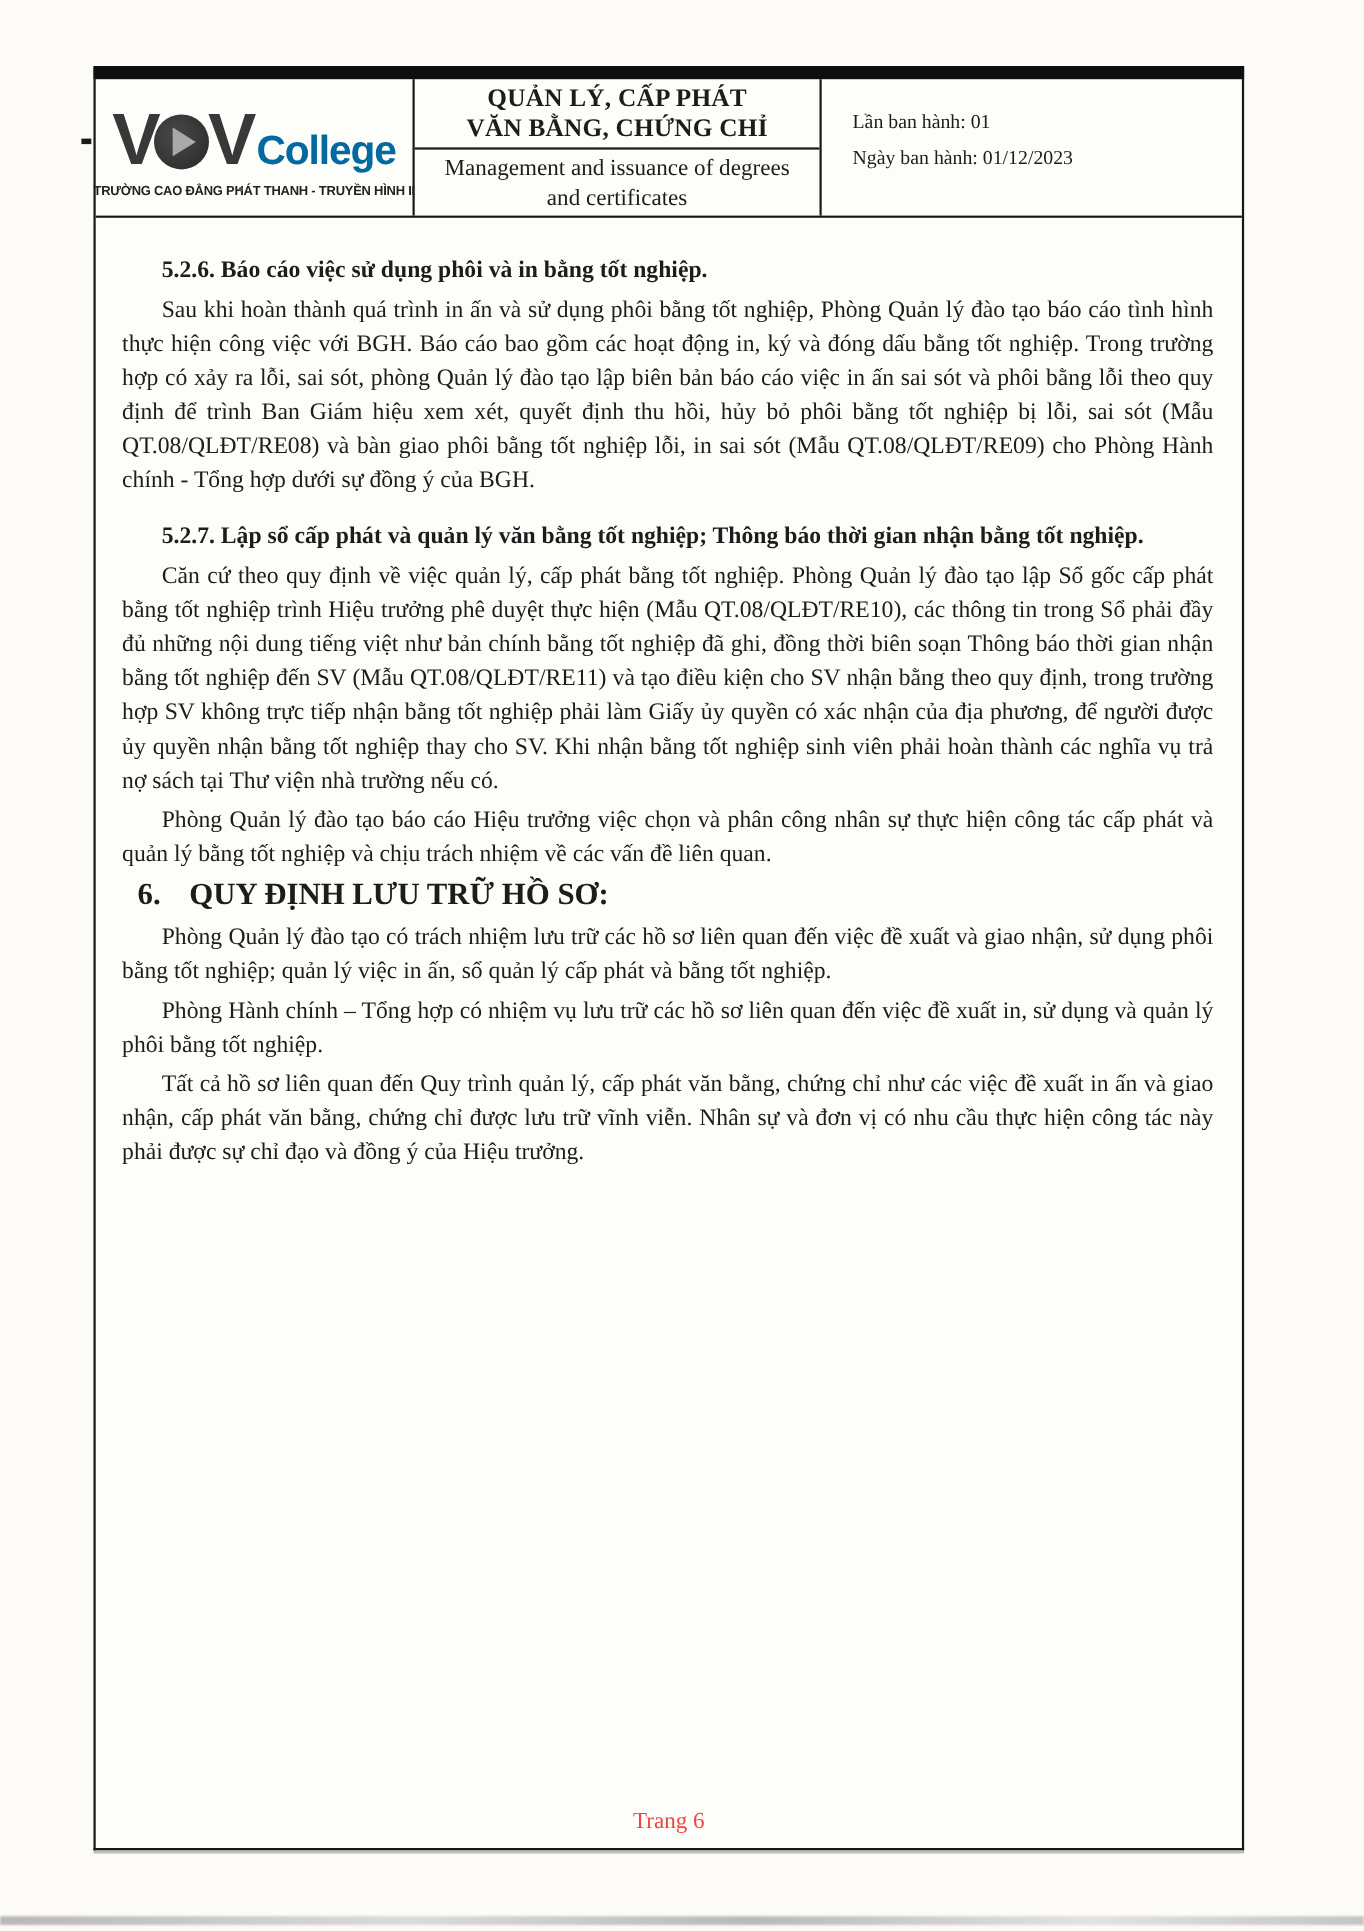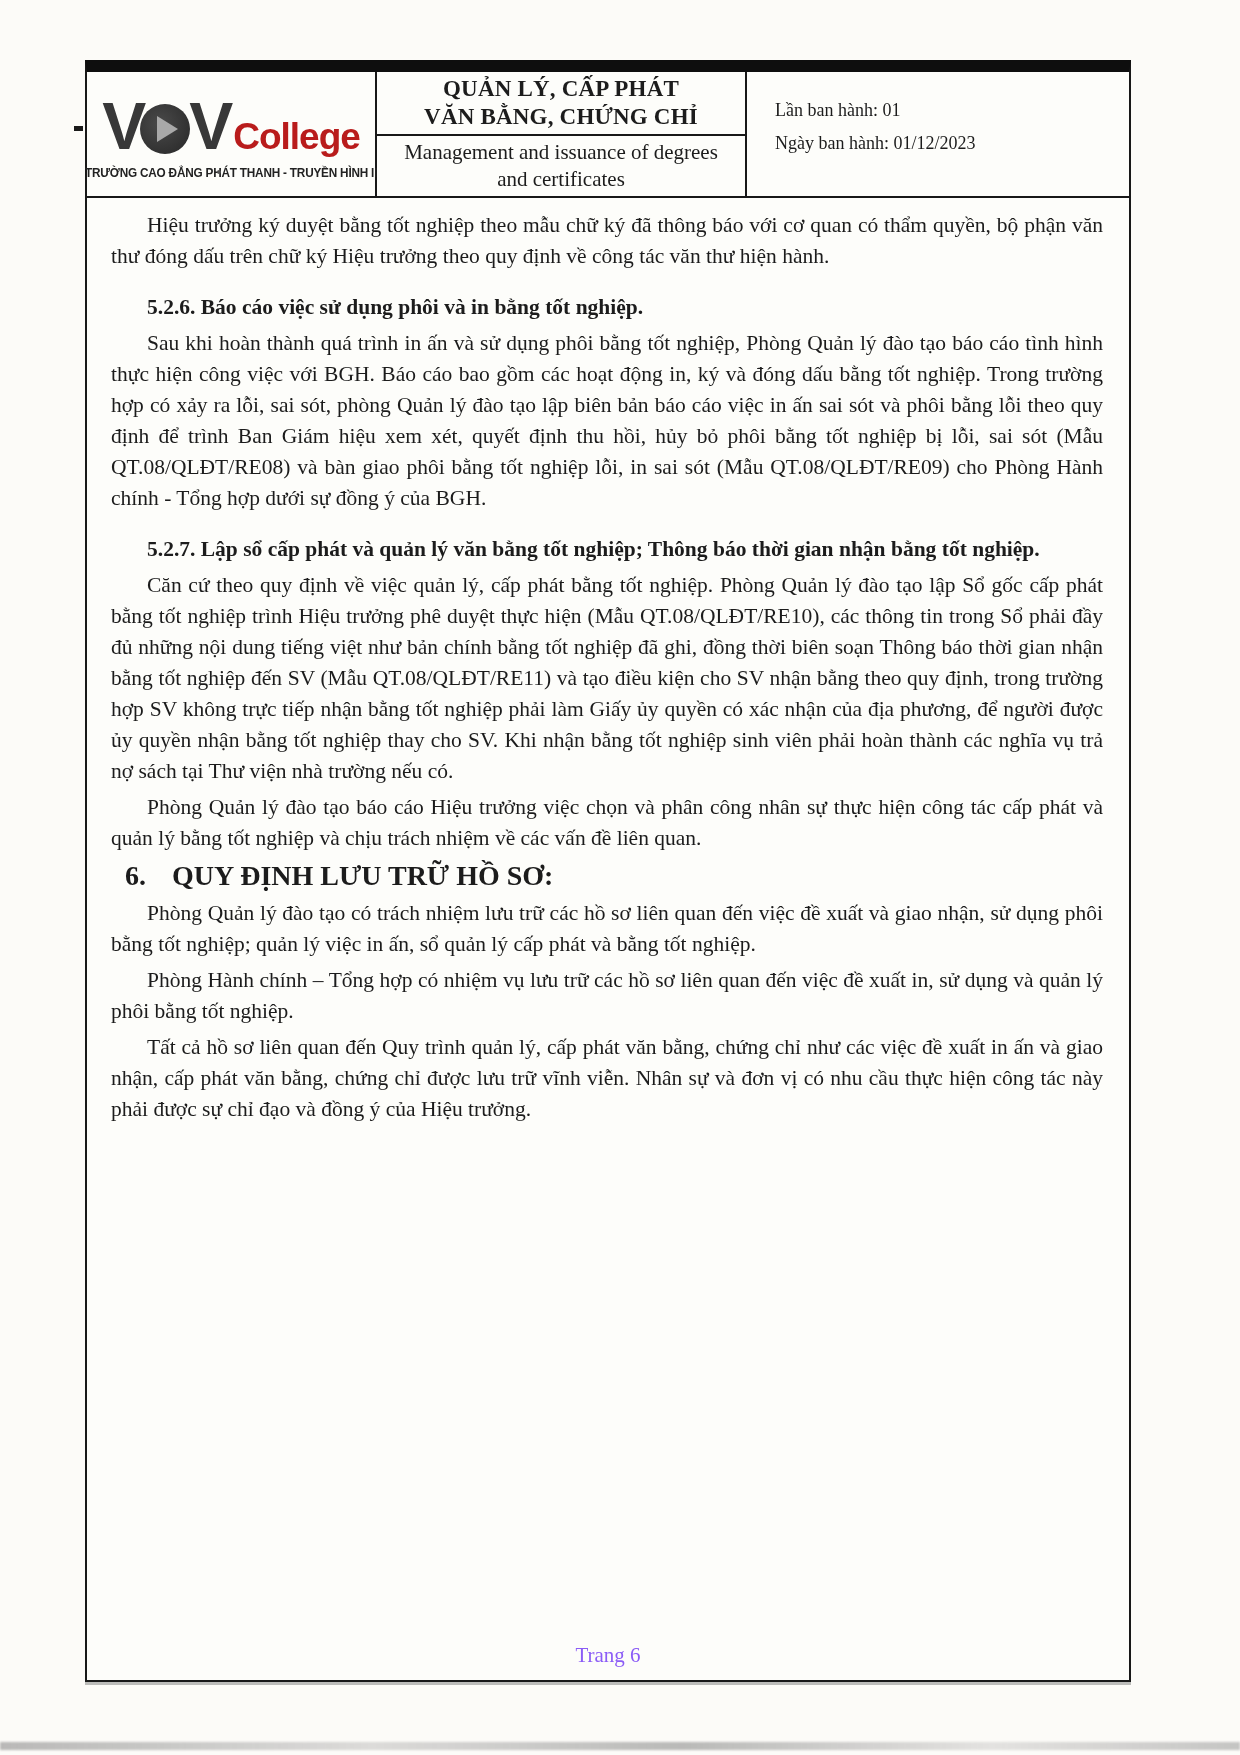--- a/index.html
+++ b/index.html
@@ -36,21 +36,21 @@
   .vov-o {
     display:inline-block; width:50px; height:50px; margin:0 -1px;
     background:radial-gradient(circle at 40% 40%, #4a4a4a, #262626);
     border-radius:50%; position:relative; top:3px;
   }
   .vov-play {
     position:absolute; left:17px; top:12px; width:0; height:0;
     border-top:13px solid transparent; border-bottom:13px solid transparent;
     border-left:21px solid #a9a9a9;
   }
-  .college { font-family:"Liberation Sans","DejaVu Sans",sans-serif; font-weight:bold; font-size:37px; color:#b91c1c; margin-left:5px; padding-bottom:4px; letter-spacing:-1px; }
+  .college { font-family:"Liberation Sans","DejaVu Sans",sans-serif; font-weight:bold; font-size:37px; color:#0369a1; margin-left:5px; padding-bottom:4px; letter-spacing:-1px; }
   .logo-sub {
     margin-top:7px;
     font-family:"Liberation Sans","DejaVu Sans",sans-serif; font-weight:bold;
     font-size:12px; letter-spacing:-0.2px; color:#222; white-space:nowrap; transform:scaleX(.98);
   }
 
   
   .title-vi { height:62px; display:flex; flex-direction:column; align-items:center; justify-content:center; border-bottom:2px solid #181818; }
   .title-vi div { font-weight:bold; font-size:23px; line-height:28px; letter-spacing:.2px; }
   .title-en { flex:1; display:flex; align-items:center; justify-content:flex-end; text-align:center; padding:2px 14px; }
@@ -62,21 +62,21 @@
     padding:12px 26px 0 24px;
     font-size:21.5px; line-height:31px; text-align:justify;
   }
   .doc-body p { margin:0 0 5px 0; text-indent:36px; }
   .doc-body p.h { font-weight:bold; margin-top:20px; }
   .doc-body p.sec { font-weight:bold; font-size:28px; margin:6px 0 7px 0; text-indent:14px; }
   .sec-num { margin-right:26px; }
 
   .page-label {
     position:absolute; left:85px; width:1046px; top:1643px;
-    text-align:center; font-size:21px; color:#8b5cf6;
+    text-align:center; font-size:21px; color:#ef4444;
   }
 
   
   .scan-strip {
     position:absolute; left:0; top:1742px; width:1240px; height:8px;
     background:linear-gradient(90deg, rgba(130,130,130,.55) 0%, rgba(160,160,160,.35) 30%, rgba(120,120,120,.5) 55%, rgba(170,170,170,.3) 80%, rgba(130,130,130,.45) 100%);
     filter:blur(1.2px);
   }
   .tick-left { position:absolute; left:74px; top:126px; width:9px; height:5px; background:#1a1a1a; }
   .dot-under-logo { position:absolute; left:217px; top:170px; width:4px; height:4px; border-radius:50%; background:#555; }
@@ -113,21 +113,20 @@
     </div>
 
     <div class="hcell hcell-issue">
       <div>Lần ban hành: 01</div>
       <div>Ngày ban hành: 01/12/2023</div>
     </div>
 
   </div>
 
   <div class="doc-body">
-      <p class="p">Hiệu trưởng ký duyệt bằng tốt nghiệp theo mẫu chữ ký đã thông báo với cơ quan có thẩm quyền, bộ phận văn thư đóng dấu trên chữ ký Hiệu trưởng theo quy định về công tác văn thư hiện hành.</p>
       <p class="h">5.2.6. Báo cáo việc sử dụng phôi và in bằng tốt nghiệp.</p>
       <p class="p">Sau khi hoàn thành quá trình in ấn và sử dụng phôi bằng tốt nghiệp, Phòng Quản lý đào tạo báo cáo tình hình thực hiện công việc với BGH. Báo cáo bao gồm các hoạt động in, ký và đóng dấu bằng tốt nghiệp. Trong trường hợp có xảy ra lỗi, sai sót, phòng Quản lý đào tạo lập biên bản báo cáo việc in ấn sai sót và phôi bằng lỗi theo quy định để trình Ban Giám hiệu xem xét, quyết định thu hồi, hủy bỏ phôi bằng tốt nghiệp bị lỗi, sai sót (Mẫu QT.08/QLĐT/RE08) và bàn giao phôi bằng tốt nghiệp lỗi, in sai sót (Mẫu QT.08/QLĐT/RE09) cho Phòng Hành chính - Tổng hợp dưới sự đồng ý của BGH.</p>
       <p class="h">5.2.7. Lập sổ cấp phát và quản lý văn bằng tốt nghiệp; Thông báo thời gian nhận bằng tốt nghiệp.</p>
       <p class="p">Căn cứ theo quy định về việc quản lý, cấp phát bằng tốt nghiệp. Phòng Quản lý đào tạo lập Sổ gốc cấp phát bằng tốt nghiệp trình Hiệu trưởng phê duyệt thực hiện (Mẫu QT.08/QLĐT/RE10), các thông tin trong Sổ phải đầy đủ những nội dung tiếng việt như bản chính bằng tốt nghiệp đã ghi, đồng thời biên soạn Thông báo thời gian nhận bằng tốt nghiệp đến SV (Mẫu QT.08/QLĐT/RE11) và tạo điều kiện cho SV nhận bằng theo quy định, trong trường hợp SV không trực tiếp nhận bằng tốt nghiệp phải làm Giấy ủy quyền có xác nhận của địa phương, để người được ủy quyền nhận bằng tốt nghiệp thay cho SV. Khi nhận bằng tốt nghiệp sinh viên phải hoàn thành các nghĩa vụ trả nợ sách tại Thư viện nhà trường nếu có.</p>
       <p class="p">Phòng Quản lý đào tạo báo cáo Hiệu trưởng việc chọn và phân công nhân sự thực hiện công tác cấp phát và quản lý bằng tốt nghiệp và chịu trách nhiệm về các vấn đề liên quan.</p>
       <p class="sec"><span class="sec-num">6.</span><span>QUY ĐỊNH LƯU TRỮ HỒ SƠ:</span></p>
       <p class="p">Phòng Quản lý đào tạo có trách nhiệm lưu trữ các hồ sơ liên quan đến việc đề xuất và giao nhận, sử dụng phôi bằng tốt nghiệp; quản lý việc in ấn, sổ quản lý cấp phát và bằng tốt nghiệp.</p>
       <p class="p">Phòng Hành chính – Tổng hợp có nhiệm vụ lưu trữ các hồ sơ liên quan đến việc đề xuất in, sử dụng và quản lý phôi bằng tốt nghiệp.</p>
       <p class="p">Tất cả hồ sơ liên quan đến Quy trình quản lý, cấp phát văn bằng, chứng chỉ như các việc đề xuất in ấn và giao nhận, cấp phát văn bằng, chứng chỉ được lưu trữ vĩnh viễn. Nhân sự và đơn vị có nhu cầu thực hiện công tác này phải được sự chỉ đạo và đồng ý của Hiệu trưởng.</p>
     </div>

